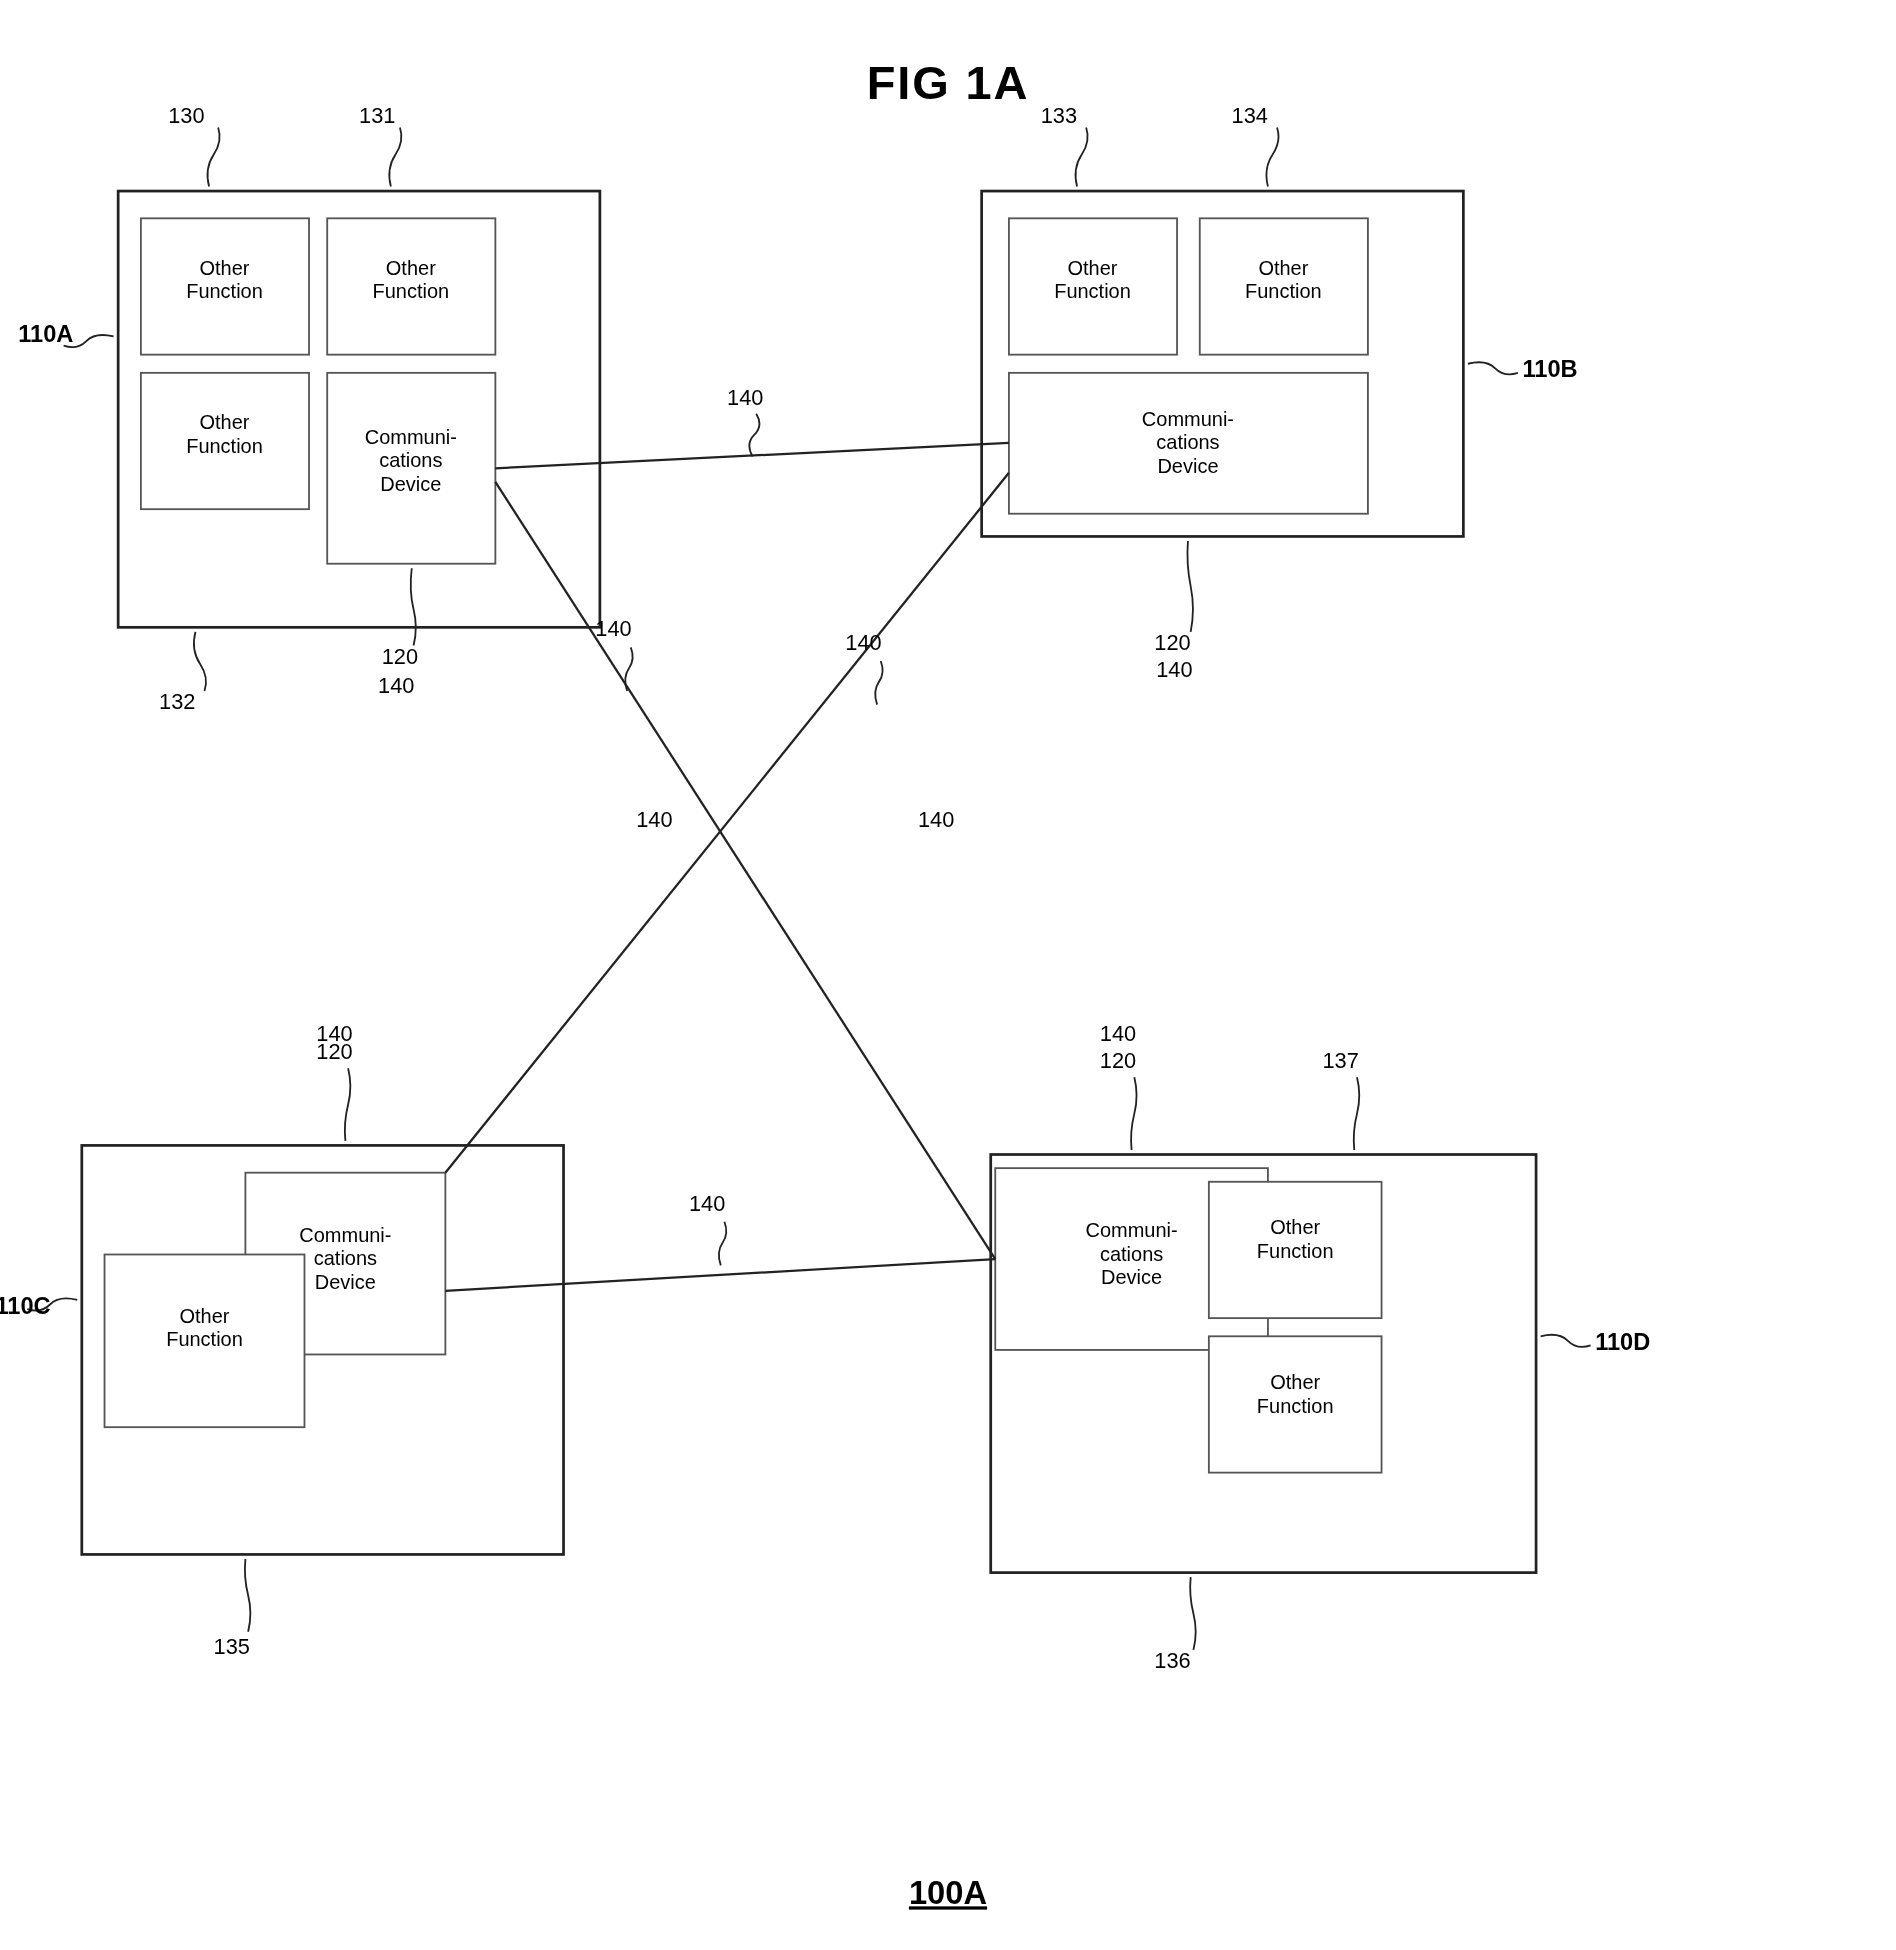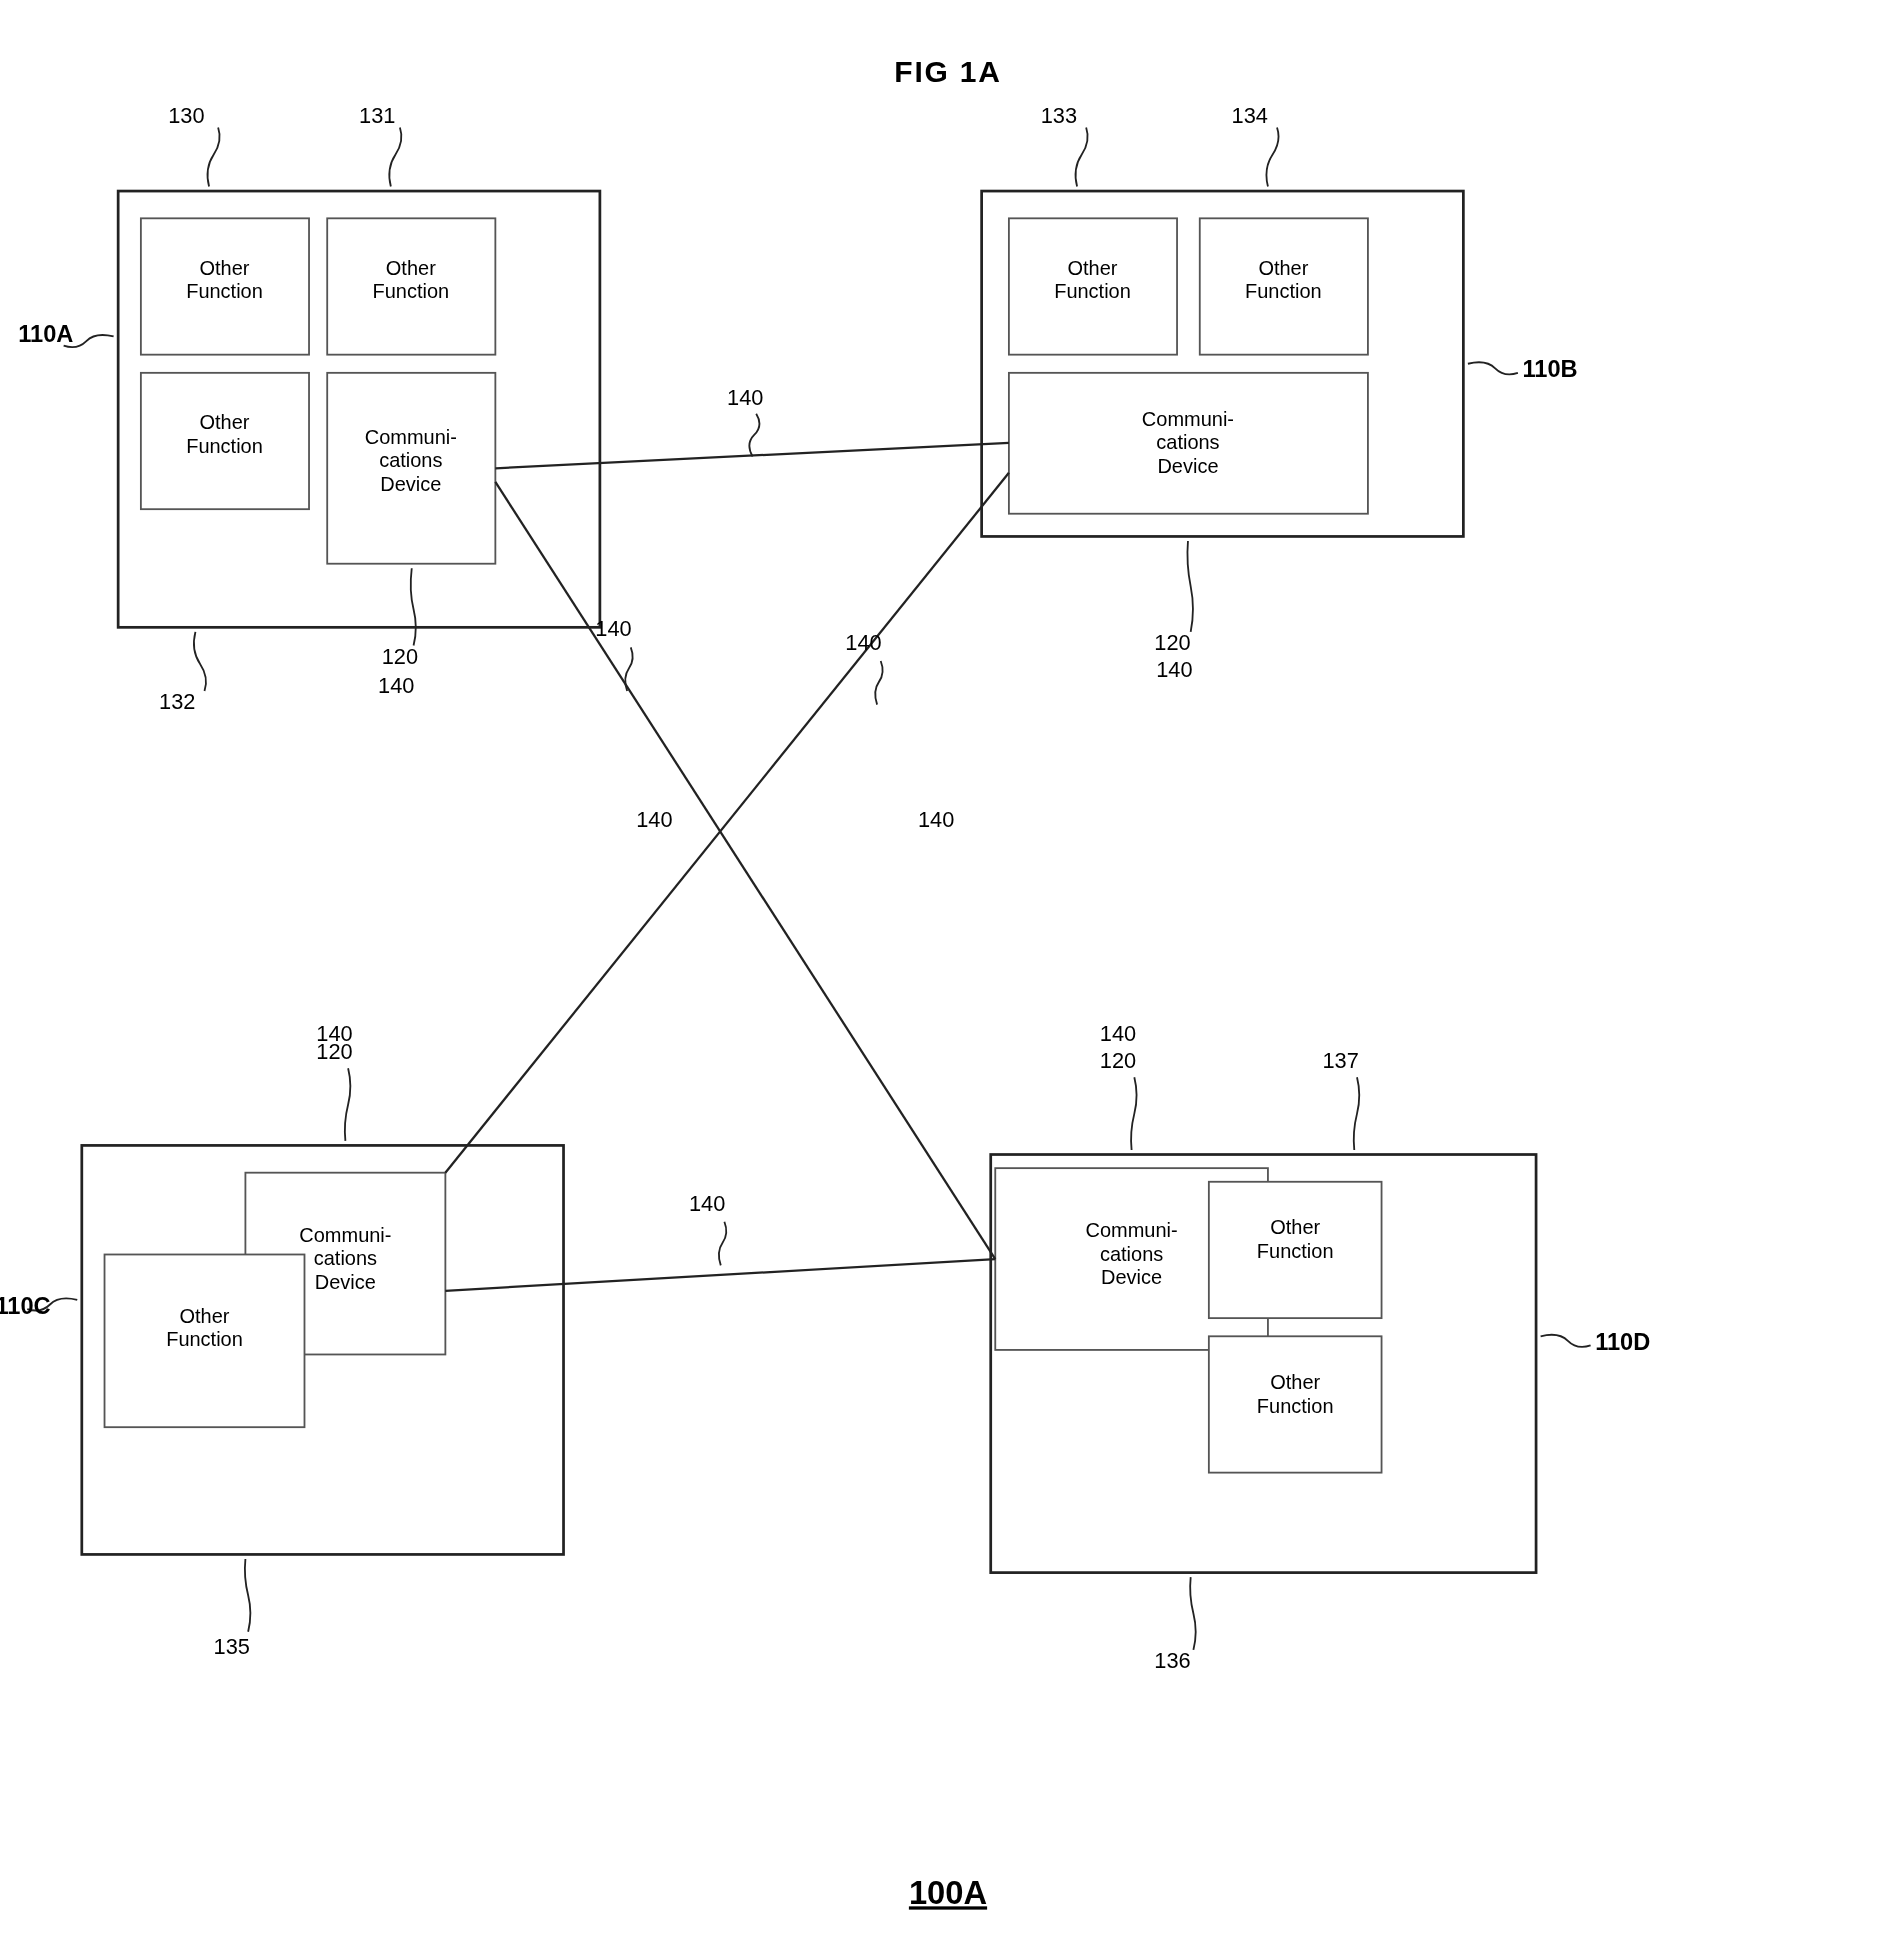--- a/index.html
+++ b/index.html
@@ -7,21 +7,21 @@
       background: #fff;
       font-family: Arial, sans-serif;
       width: 1896px;
       height: 1950px;
       overflow: hidden;
       position: relative;
     }
 
     .page-title {
       text-align: center;
-      font-size: 30px;
+      font-size: 47px;
       font-weight: bold;
       padding-top: 55px;
       letter-spacing: 1.8px;
     }
 
     
     .svg-overlay {
       position: absolute;
       top: 0; left: 0;
       width: 100%;

